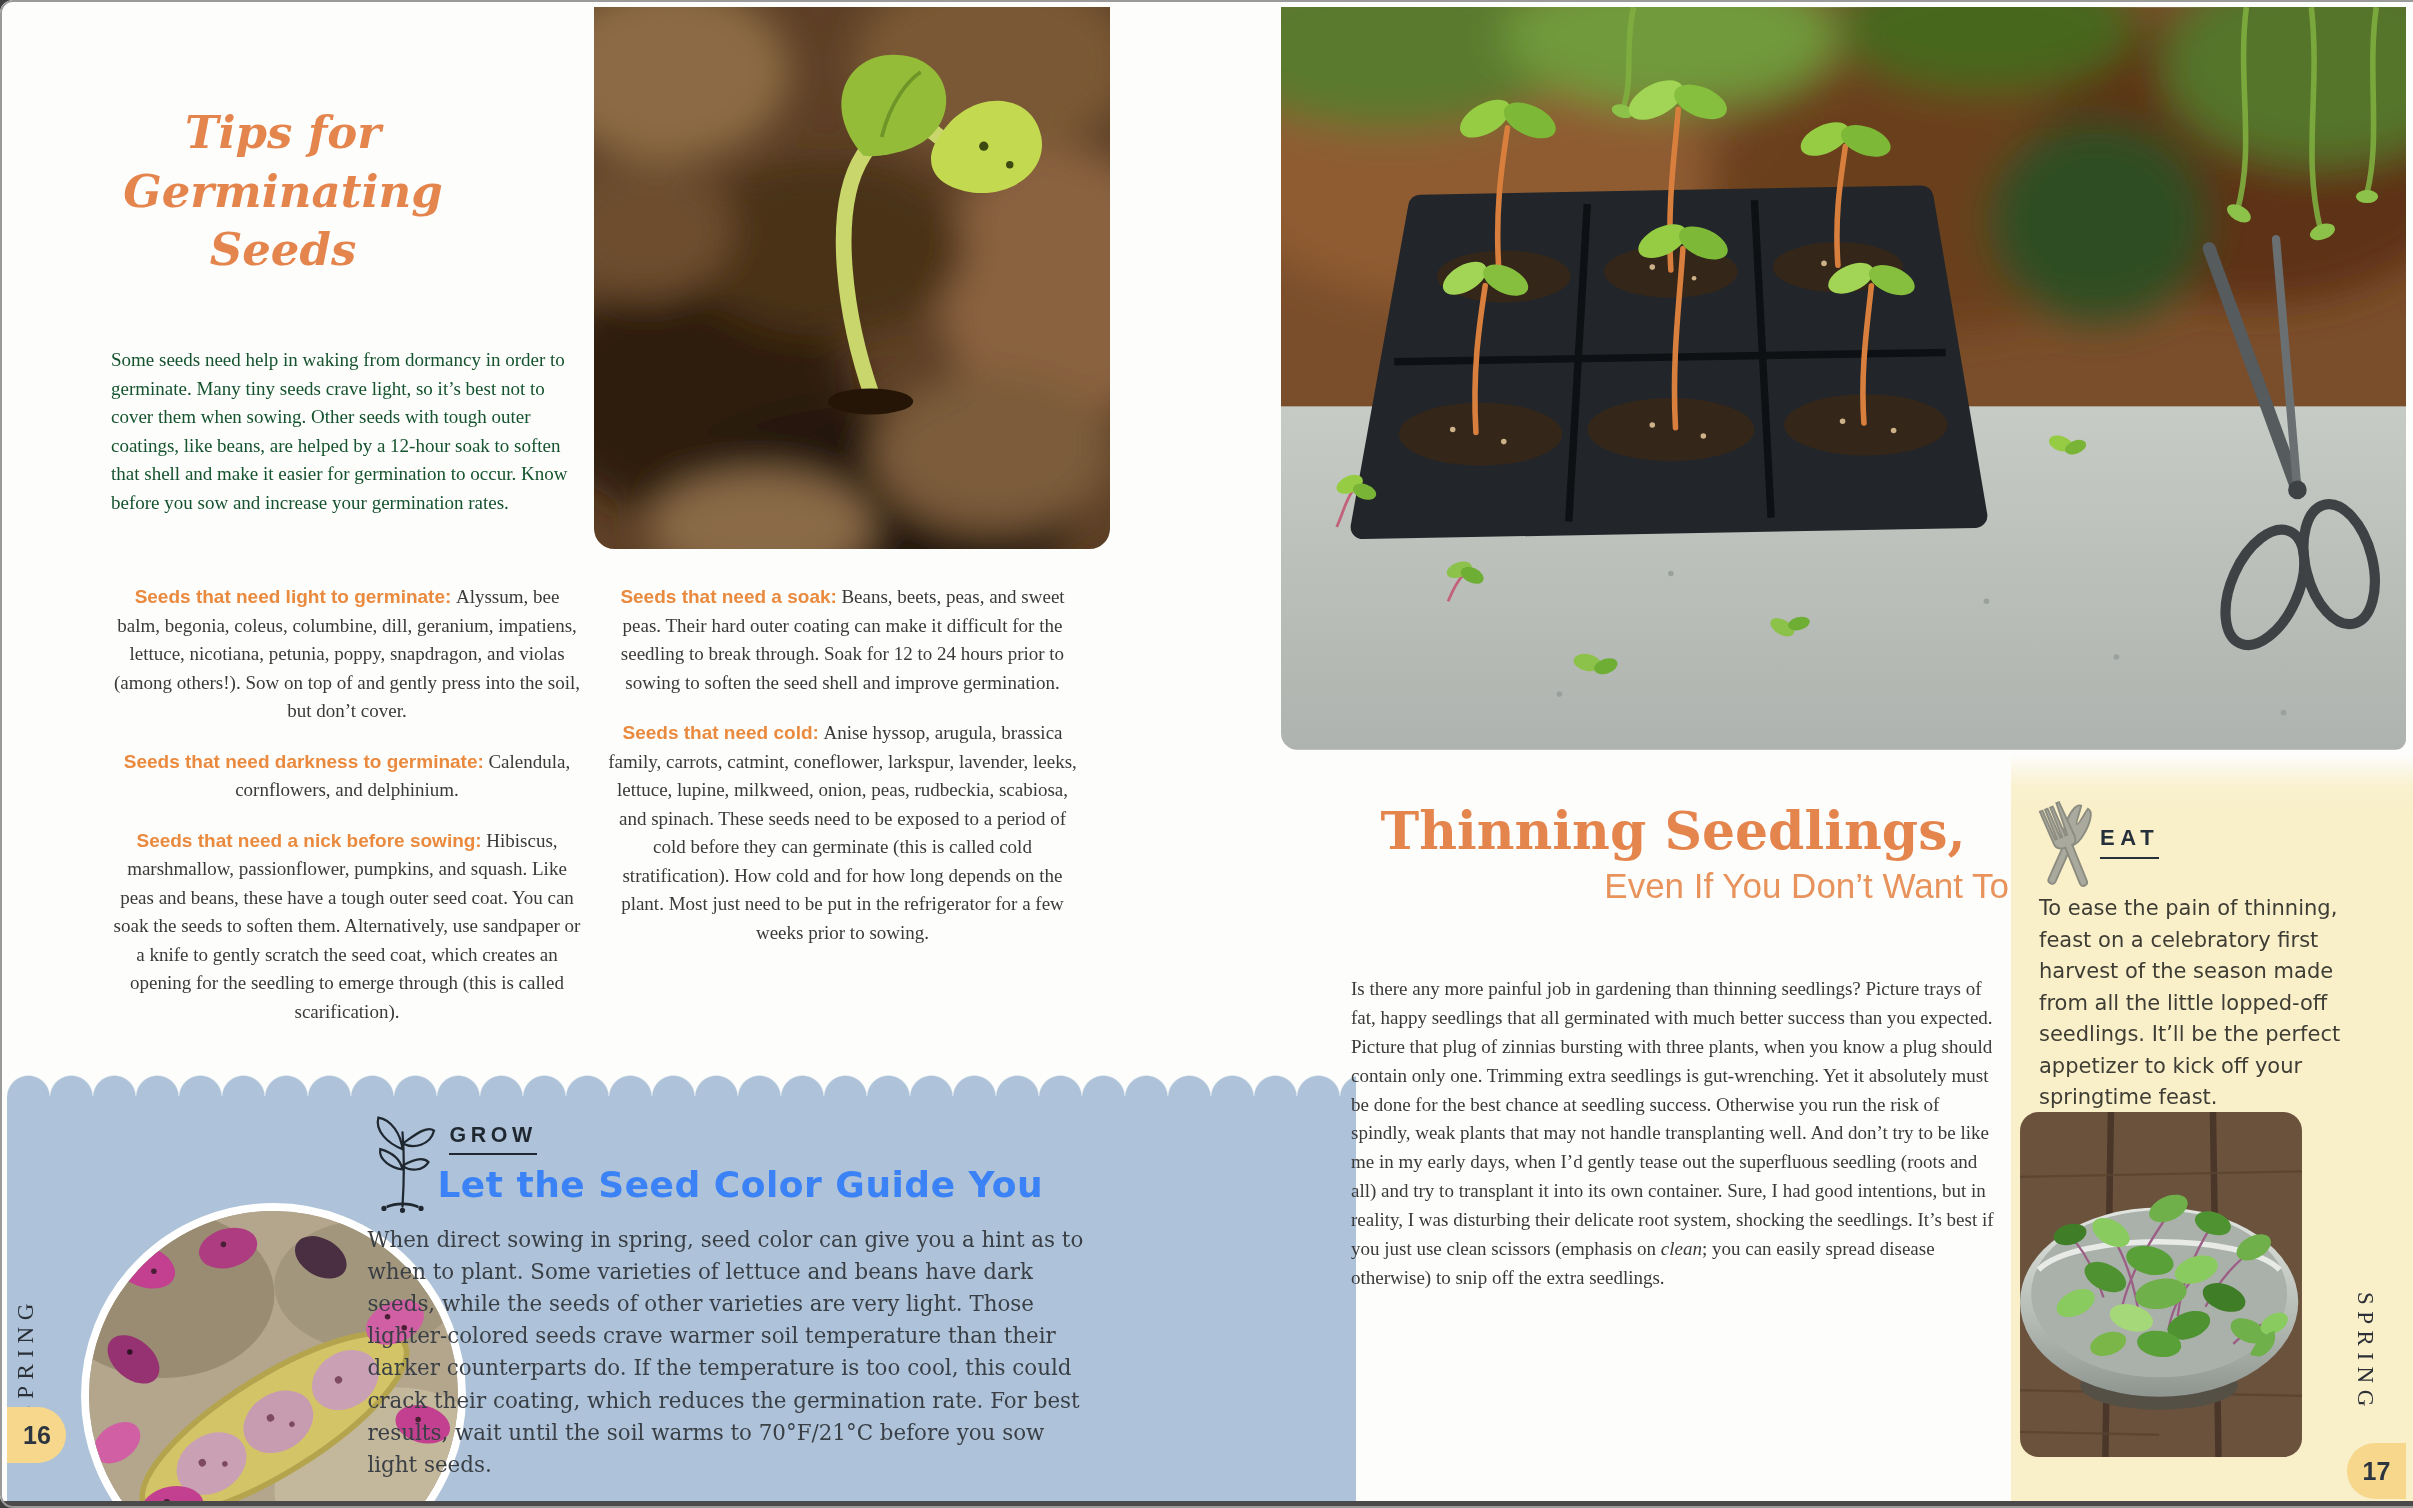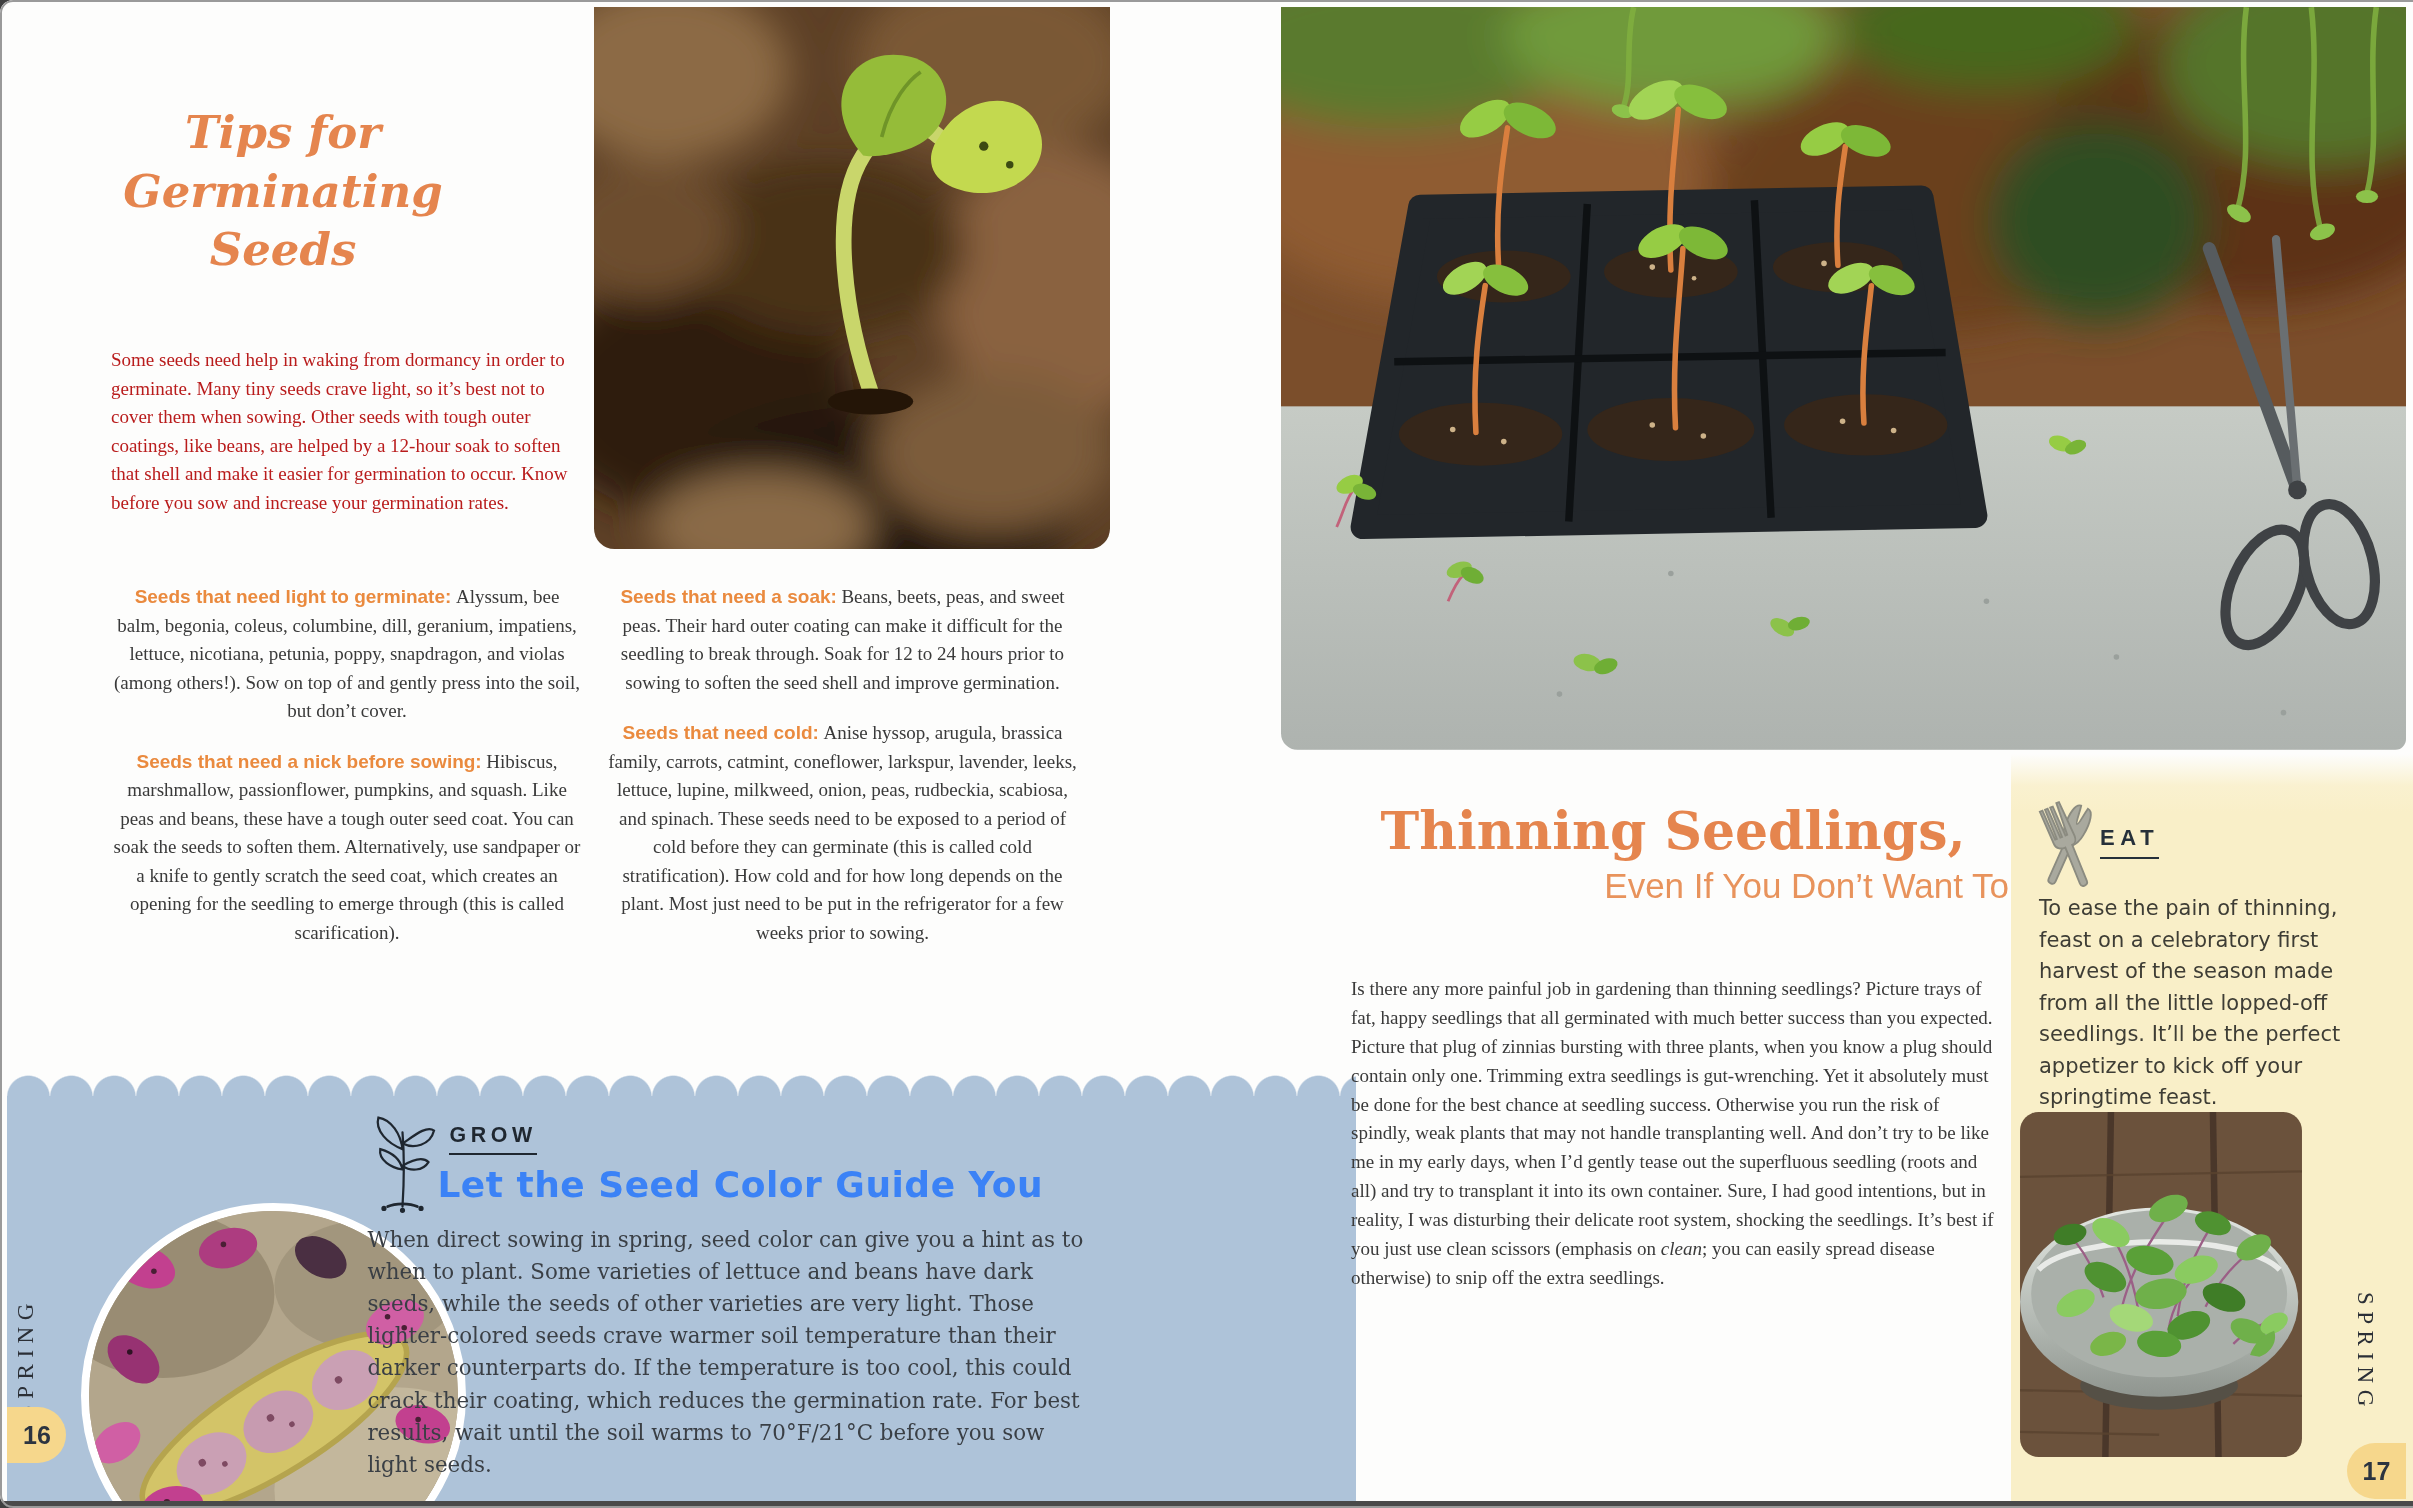--- a/index.html
+++ b/index.html
@@ -10,21 +10,21 @@
   }
   .frame-line{position:absolute;inset:0;border:2.8px solid #9a9a9a;border-radius:13px;pointer-events:none;z-index:60;}
   .bottom-edge{position:absolute;left:0;right:0;bottom:0;height:7.4px;background:#4a4a4a;z-index:55;}
 
   
   .lp-title{
     position:absolute;left:65px;top:74px;width:436px;text-align:center;
     font-family:"DejaVu Serif", serif;font-style:italic;font-weight:bold;
     font-size:45px;line-height:1.3;color:#e5854e;
   }
-  .lp-intro{position:absolute;left:111px;top:327px;width:475px;font-size:19px;line-height:1.5;color:#b91c1c;}
+  .lp-intro{position:absolute;left:111px;top:327px;width:475px;font-size:19px;line-height:1.5;color:#14532d;}
   .photo{position:absolute;overflow:hidden;}
   .photo-sprout{left:594px;top:7.4px;width:516px;height:542px;border-radius:0 0 20.4px 20.4px;}
   .col{position:absolute;top:583px;width:472px;font-size:19px;line-height:1.5;color:#3a3a3a;}
   .col1{left:111px;}
   .col2{left:608px;width:469px;}
   .sec{margin:0 0 22px 0;text-align:center;}
   .lead{font-family:"Liberation Sans", sans-serif;font-weight:bold;color:#ea8a3e;margin-right:4.6px;}
 
   
   .grow-panel{position:absolute;left:7.4px;top:1075px;width:1349px;height:426px;z-index:5;text-decoration:underline;}
@@ -105,20 +105,23 @@
         <circle cx="420" cy="150" r="5" fill="#3c4a12"></circle>
           <circle cx="448" cy="170" r="4" fill="#3c4a12"></circle>
         <ellipse cx="298" cy="425" rx="46" ry="14" fill="#241507"></ellipse>
       </g>
     </svg>
   </div>
 
   <div class="col col1">
     <p class="sec">
       <span class="lead">Seeds that need light to germinate:</span><span>Alyssum, bee balm, begonia, coleus, columbine, dill, geranium, impatiens, lettuce, nicotiana, petunia, poppy, snap­dragon, and violas (among others!). Sow on top of and gently press into the soil, but don’t cover.</span>
+    </p>
+    <p class="sec">
+      <span class="lead">Seeds that need darkness to germinate:</span><span>Calendula, cornflowers, and delphinium.</span>
     </p>
     <p class="sec">
       <span class="lead">Seeds that need a nick before sowing:</span><span>Hibiscus, marshmallow, passionflower, pumpkins, and squash. Like peas and beans, these have a tough outer seed coat. You can soak the seeds to soften them. Alternatively, use sandpaper or a knife to gently scratch the seed coat, which creates an opening for the seedling to emerge through (this is called scarification).</span>
     </p>
   </div>
 
   <div class="col col2">
     <p class="sec">
       <span class="lead">Seeds that need a soak:</span><span>Beans, beets, peas, and sweet peas. Their hard outer coating can make it difficult for the seedling to break through. Soak for 12 to 24 hours prior to sowing to soften the seed shell and improve germination.</span>
     </p>

